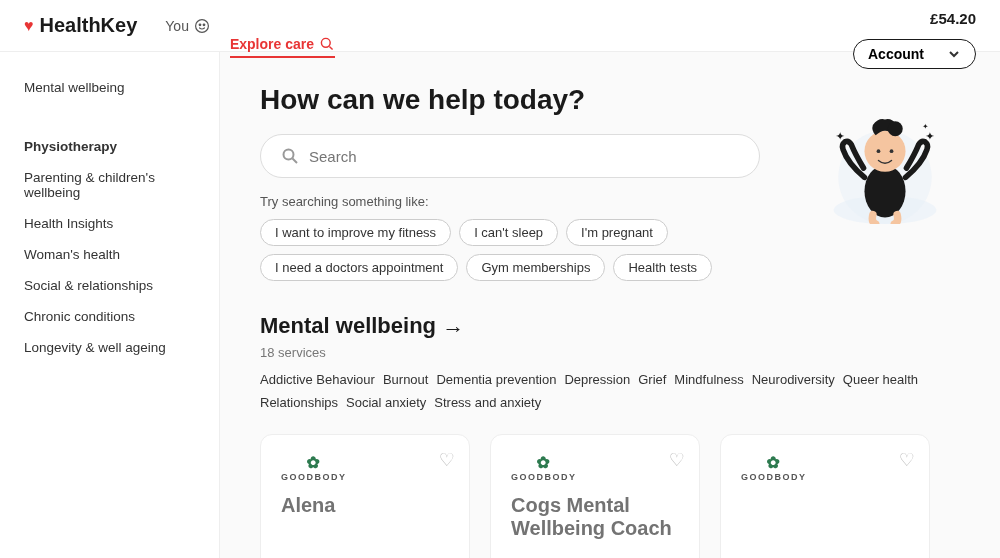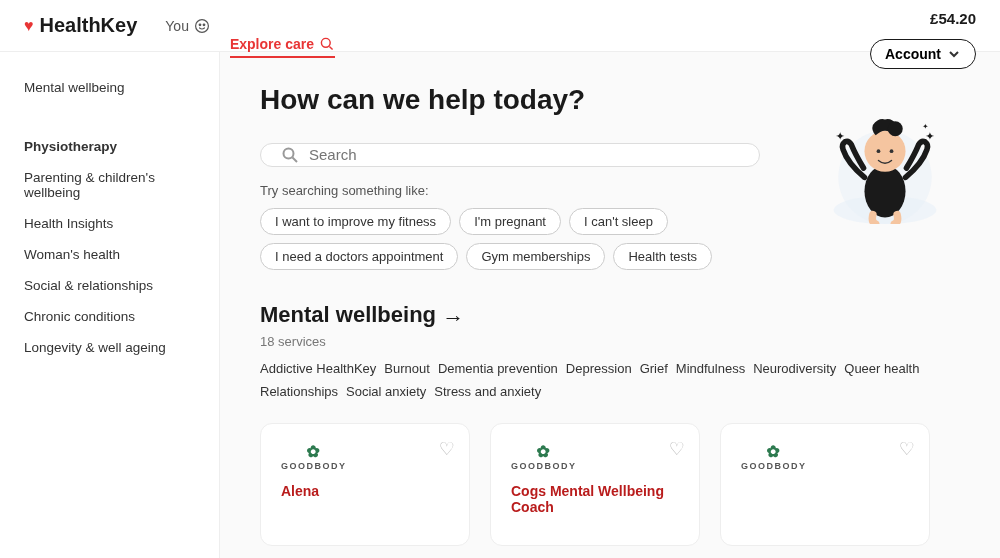--- a/index.html
+++ b/index.html
@@ -12,44 +12,44 @@
     }
     .logo { display: flex; align-items: center; gap: 6px; font-size: 20px; font-weight: 700; color: #1a1a1a; margin-right: 28px; }
     .logo-heart { color: #e83535; font-size: 16px; }
     .nav-item { display: flex; align-items: flex-start; gap: 5px; color: #555; font-size: 14px; cursor: pointer; margin-right: 20px; }
     .nav-item.active { color: #e83535; font-weight: 600; border-bottom: 2px solid #e83535; padding-bottom: 4px; margin-top: 43px; }
     .nav-item svg { width: 16px; height: 16px; }
     .header-right { margin-left: auto; display: flex; align-items: flex-end; gap: 12px; flex-direction: column; }
     .budget-label { font-size: 13px; color: #555; }
     .budget-amount { font-size: 15px; font-weight: 700; color: #1a1a1a; }
     .account-btn {
-      display: flex; align-items: center; gap: 6px;
+      display: flex; align-items: center; gap: 23px;
       background: #fff; border: 1.5px solid #1a1a1a; border-radius: 22px;
       padding: 6px 14px; font-size: 14px; font-weight: 600; cursor: pointer;
     }
 
     
     .layout { display: flex; height: calc(100vh - 52px); overflow: hidden; }
 
     
     .sidebar { width: 220px; padding: 20px 0; border-right: 1px solid #eee; flex-shrink: 0; background: #fff; overflow-y: auto; }
     .sidebar-item { padding: 8px 24px; font-size: 13.5px; color: #333; cursor: pointer; }
     .sidebar-item.active { font-weight: 700; margin-top: 28px; }
 
     
     .main { flex: 1; overflow-y: auto; padding: 32px 40px; background: #fafafa; }
 
     
     .hero-section { display: flex; align-items: flex-start; gap: 20px; margin-bottom: 32px; }
     .hero-content { flex: 1; }
-    .hero-title { font-size: 28px; font-weight: 800; color: #1a1a1a; margin-bottom: 27px; }
+    .hero-title { font-size: 28px; font-weight: 800; color: #1a1a1a; margin-bottom: 18px; }
     .search-box {
-      display: flex; align-items: flex-start; gap: 10px;
+      display: flex; align-items: flex-end; gap: 10px;
       background: #fff; border: 1.5px solid #ddd; border-radius: 30px;
-      padding: 2px 20px; width: 500px; margin-bottom: 16px;
+      padding: 12px 20px; width: 500px; margin-bottom: 16px;
     }
     .search-box input { border: none; outline: none; font-size: 15px; color: #888; width: 100%; background: transparent; }
     .search-icon-svg { color: #888; flex-shrink: 0; }
     .try-searching { font-size: 13px; color: #555; margin-bottom: 10px; }
     .chips { display: flex; flex-wrap: wrap; gap: 8px; }
     .chip {
       border: 1.5px solid #ccc; border-radius: 20px; padding: 5px 14px;
       font-size: 13px; color: #333; cursor: pointer; background: #fff; white-space: nowrap;
     }
     .hero-image { width: 140px; flex-shrink: 0; }
@@ -73,21 +73,21 @@
       padding: 20px; width: 210px; flex-shrink: 0; position: relative;
     }
     .card-heart {
       position: absolute; top: 14px; right: 14px; cursor: pointer;
       color: #bbb; font-size: 18px;
     }
     .card-brand { font-size: 11px; font-weight: 700; letter-spacing: 1px; color: #888; margin-bottom: 12px; display: flex; align-items: center; gap: 4px; }
     .card-brand-logo { display: flex; flex-direction: column; align-items: center; gap: 1px; }
     .brand-mark { font-size: 16px; color: #2d7a4f; line-height: 1; }
     .brand-name-text { font-size: 9px; letter-spacing: 1.5px; color: #555; font-weight: 700; text-transform: uppercase; }
-    .card-title { font-size: 14px; font-weight: 700; color: #b91c1c; margin-bottom: 10px; }
+    .card-title { font-size: 20px; font-weight: 700; color: #737373; margin-bottom: 10px; }
 
     
     ::-webkit-scrollbar { width: 4px; }
     ::-webkit-scrollbar-track { background: transparent; }
     ::-webkit-scrollbar-thumb { background: #ddd; border-radius: 2px; }
   </style>
 </head>
 <body>
 
 <header class="header">
@@ -152,22 +152,22 @@
             </svg>
           <input type="text" placeholder="Search" style="">
         </div>
 
         <p class="try-searching">
           <span>Try searching something like:</span>
         </p>
 
         <div class="chips">
           <span class="chip">I want to improve my fitness</span>
+          <span class="chip">I can't sleep</span>
           <span class="chip">I'm pregnant</span>
-          <span class="chip">I can't sleep</span>
           <span class="chip">I need a doctors appointment</span>
           <span class="chip">Gym memberships</span>
           <span class="chip">Health tests</span>
         </div>
       </div>
 
       <div class="hero-image">
         <svg class="hero-illustration" viewBox="0 0 130 150" fill="none" xmlns="http://www.w3.org/2000/svg">
 
           <ellipse cx="65" cy="135" rx="55" ry="15" fill="#e8f0f8" opacity="0.6"></ellipse>
@@ -201,21 +201,21 @@
     <div>
       <h2 class="section-title">
         <a href="#">
           <span>Mental wellbeing</span>
           <span>→</span>
         </a>
       </h2>
       <p class="services-count">18 services</p>
 
       <div class="tags">
-        <span class="tag">Addictive HealthKey</span>
+        <span class="tag">Addictive Behaviour</span>
         <span class="tag">Burnout</span>
         <span class="tag">Dementia prevention</span>
         <span class="tag">Depression</span>
         <span class="tag">Grief</span>
         <span class="tag">Mindfulness</span>
         <span class="tag">Neurodiversity</span>
         <span class="tag">Queer health</span>
         <span class="tag">Relationships</span>
         <span class="tag">Social anxiety</span>
         <span class="tag">Stress and anxiety</span>

